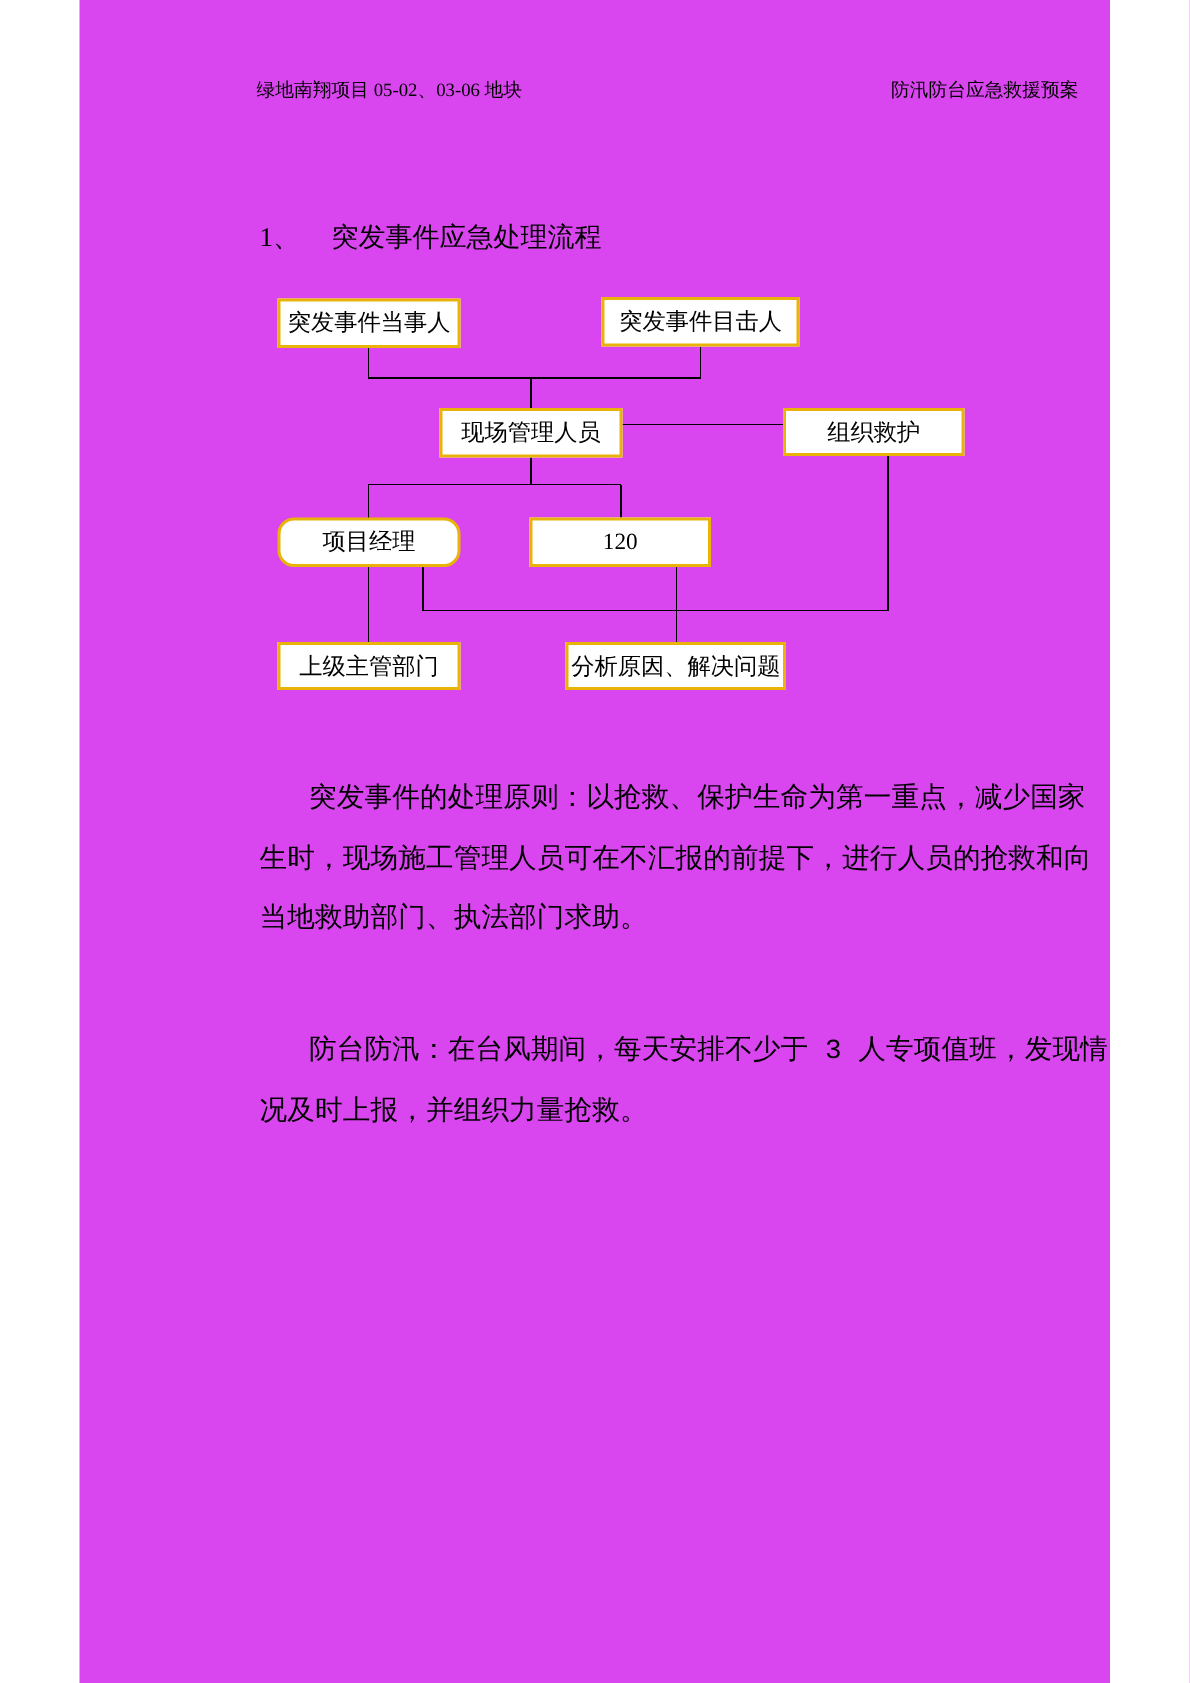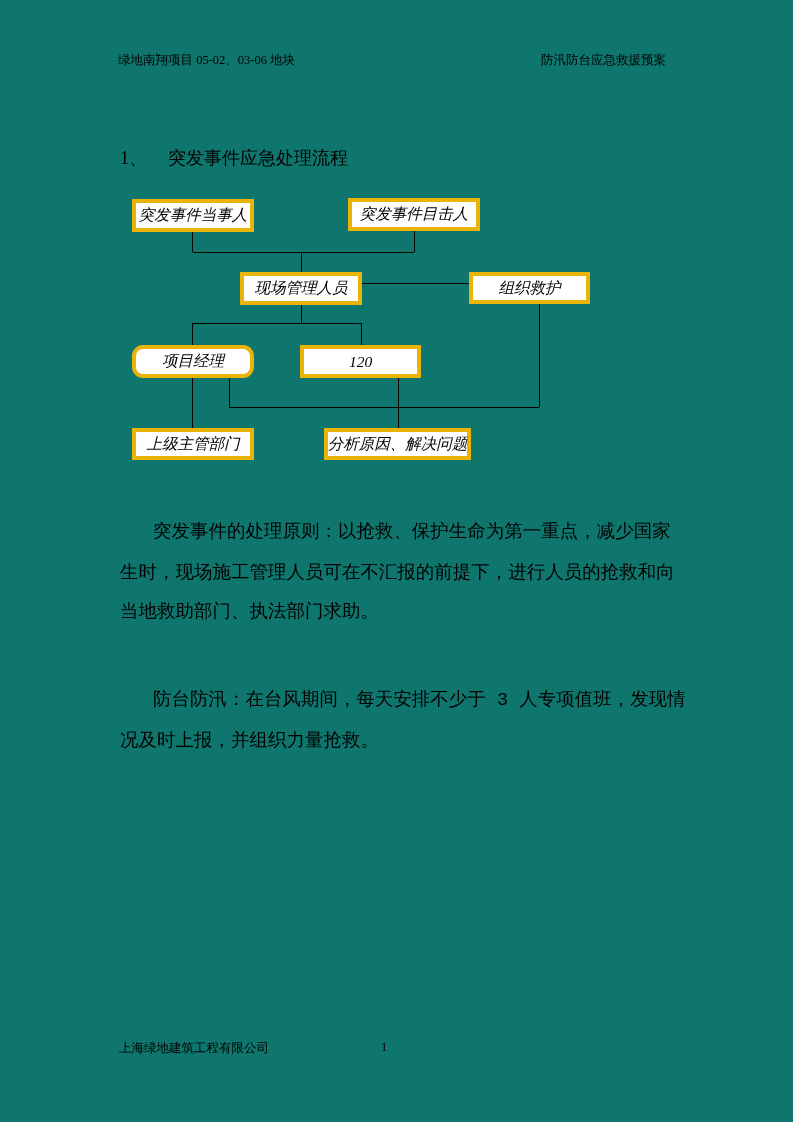--- a/index.html
+++ b/index.html
@@ -1,40 +1,41 @@
 <!DOCTYPE html>
 <html><head>
 <meta charset="utf-8">
 <style>
   html,body { margin:0; padding:0; background:#ffffff; }
   .page {
-    position:relative; width:793px; height:1122px; margin:0 auto;
-    background:#0f766e; color:#000000; overflow:hidden;
+    position:relative; width:643px; height:1122px; margin:0 auto;
+    background:#d946ef; color:#000000; overflow:hidden;
     font-family:"Liberation Serif","DejaVu Serif",serif;
+    padding-left:44px;
   }
   .header {
     position:absolute; top:52px; left:118px; width:548px;
     display:flex; justify-content:space-between; font-size:12.5px;
   }
   .doc-title {
     position:absolute; top:92px; left:0; width:100%;
     text-align:center; font-size:29.5px; font-weight:bold; letter-spacing:1px;
     font-family:"Liberation Sans","DejaVu Sans",sans-serif;
   }
   .section-heading { position:absolute; left:120px; font-size:18px; white-space:nowrap; }
   .section-heading .num { display:inline-block; width:48px; }
   #heading-1 { top:146px; }
   #heading-2 { top:481px; }
 
   .flowchart { position:absolute; left:0; top:190px; width:793px; height:280px; }
   .flowchart svg { position:absolute; left:0; top:0; }
   .fbox {
-    position:absolute; box-sizing:border-box; border:4px solid #eab308;
+    position:absolute; box-sizing:border-box; border:2px solid #eab308;
     background:#ffffff; display:flex; align-items:center; justify-content:center;
-    font-size:15.5px; white-space:nowrap;font-style:italic;
+    font-size:15.5px; white-space:nowrap;
   }
   #fbox-victim   { left:132px; top:9px;   width:122px; height:33px; }
   #fbox-witness  { left:348px; top:8px;   width:132px; height:33px; }
   #fbox-manager  { left:240px; top:82px;  width:122px; height:33px; }
   #fbox-rescue   { left:469px; top:82px;  width:121px; height:32px; }
   #fbox-pm       { left:132px; top:155px; width:122px; height:33px;border-radius:11px; }
   #fbox-120      { left:300px; top:155px; width:121px; height:33px; }
   #fbox-superior { left:132px; top:238px; width:122px; height:32px; }
   #fbox-analyze  { left:324px; top:238px; width:147px; height:32px; }
 
@@ -91,18 +92,14 @@
     <div class="line first">突发事件的处理原则：以抢救、保护生命为第一重点，减少国家</div>
     <div class="line">生时，现场施工管理人员可在不汇报的前提下，进行人员的抢救和向</div>
     <div class="line">当地救助部门、执法部门求助。</div>
   </div>
 
   <div class="para" id="para-2">
     <div class="line first">防台防汛：在台风期间，每天安排不少于 3 人专项值班，发现情</div>
     <div class="line">况及时上报，并组织力量抢救。</div>
   </div>
 
-  <div class="footer">
-    <span>上海绿地建筑工程有限公司</span>
-    <span class="page-num">1</span>
-  </div>
 
 </div>
 
 </body></html>

